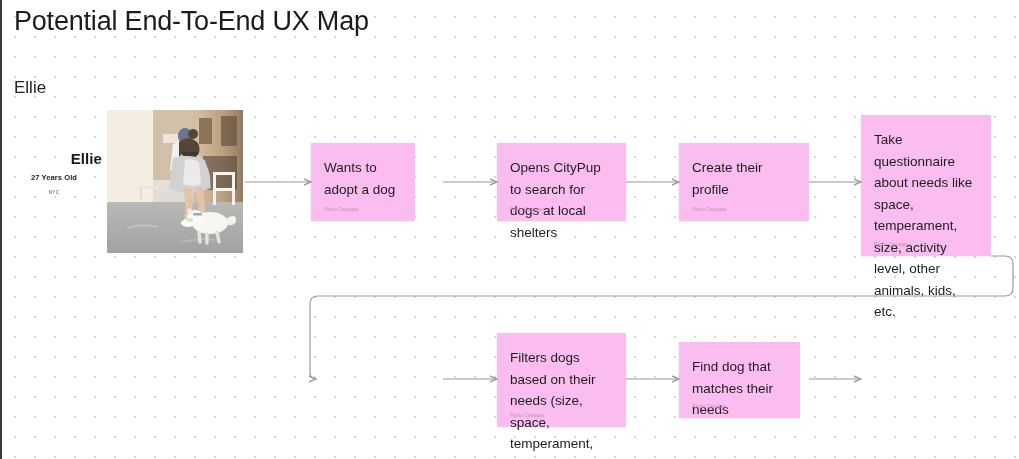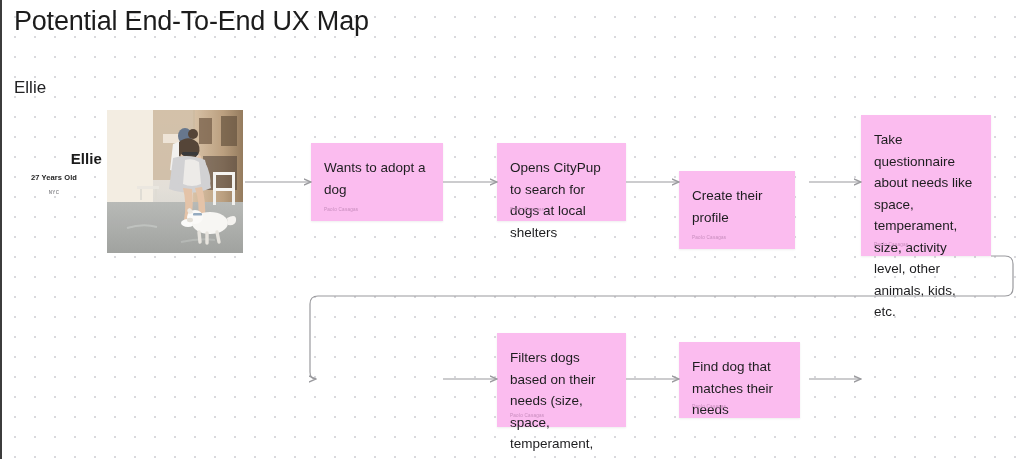--- a/index.html
+++ b/index.html
@@ -250,31 +250,31 @@
     <line x1="809" y1="182" x2="861" y2="182" marker-end="url(#arrowhead)"></line>
 
     <path d="M991 256 L1005 256 Q1013 256 1013 264 L1013 288 Q1013 296 1005 296
              L318 296 Q310 296 310 304 L310 372 Q310 379 316 379" marker-end="url(#arrowhead)"></path>
 
     <line x1="443" y1="379" x2="497" y2="379" marker-end="url(#arrowhead)"></line>
     <line x1="626" y1="379" x2="679" y2="379" marker-end="url(#arrowhead)"></line>
     <line x1="809" y1="379" x2="861" y2="379" marker-end="url(#arrowhead)"></line>
   </svg>
 
-  <div class="card" style="left:311px; top:143px; width:132px; height:78px;">
+  <div class="card" style="left:311px; top:143px; width:104px; height:78px;">
     <div class="card-text">Wants to adopt a dog</div>
     <div class="card-author">Paolo Casagas</div>
   </div>
 
   <div class="card" style="left:497px; top:143px; width:129px; height:78px;">
     <div class="card-text">Opens CityPup to search for dogs at local shelters</div>
     <div class="card-author">Paolo Casagas</div>
   </div>
 
-  <div class="card" style="left:679px; top:143px; width:116px; height:78px;margin-top:28px;">
+  <div class="card" style="left:679px; top:143px; width:130px; height:78px;">
     <div class="card-text">Create their profile</div>
     <div class="card-author">Paolo Casagas</div>
   </div>
 
   <div class="card" style="left:861px; top:115px; width:130px; height:141px;">
     <div class="card-text">Take questionnaire about needs like space, temperament, size, activity level, other animals, kids, etc.</div>
     <div class="card-author">Paolo Casagas</div>
   </div>
 
 

